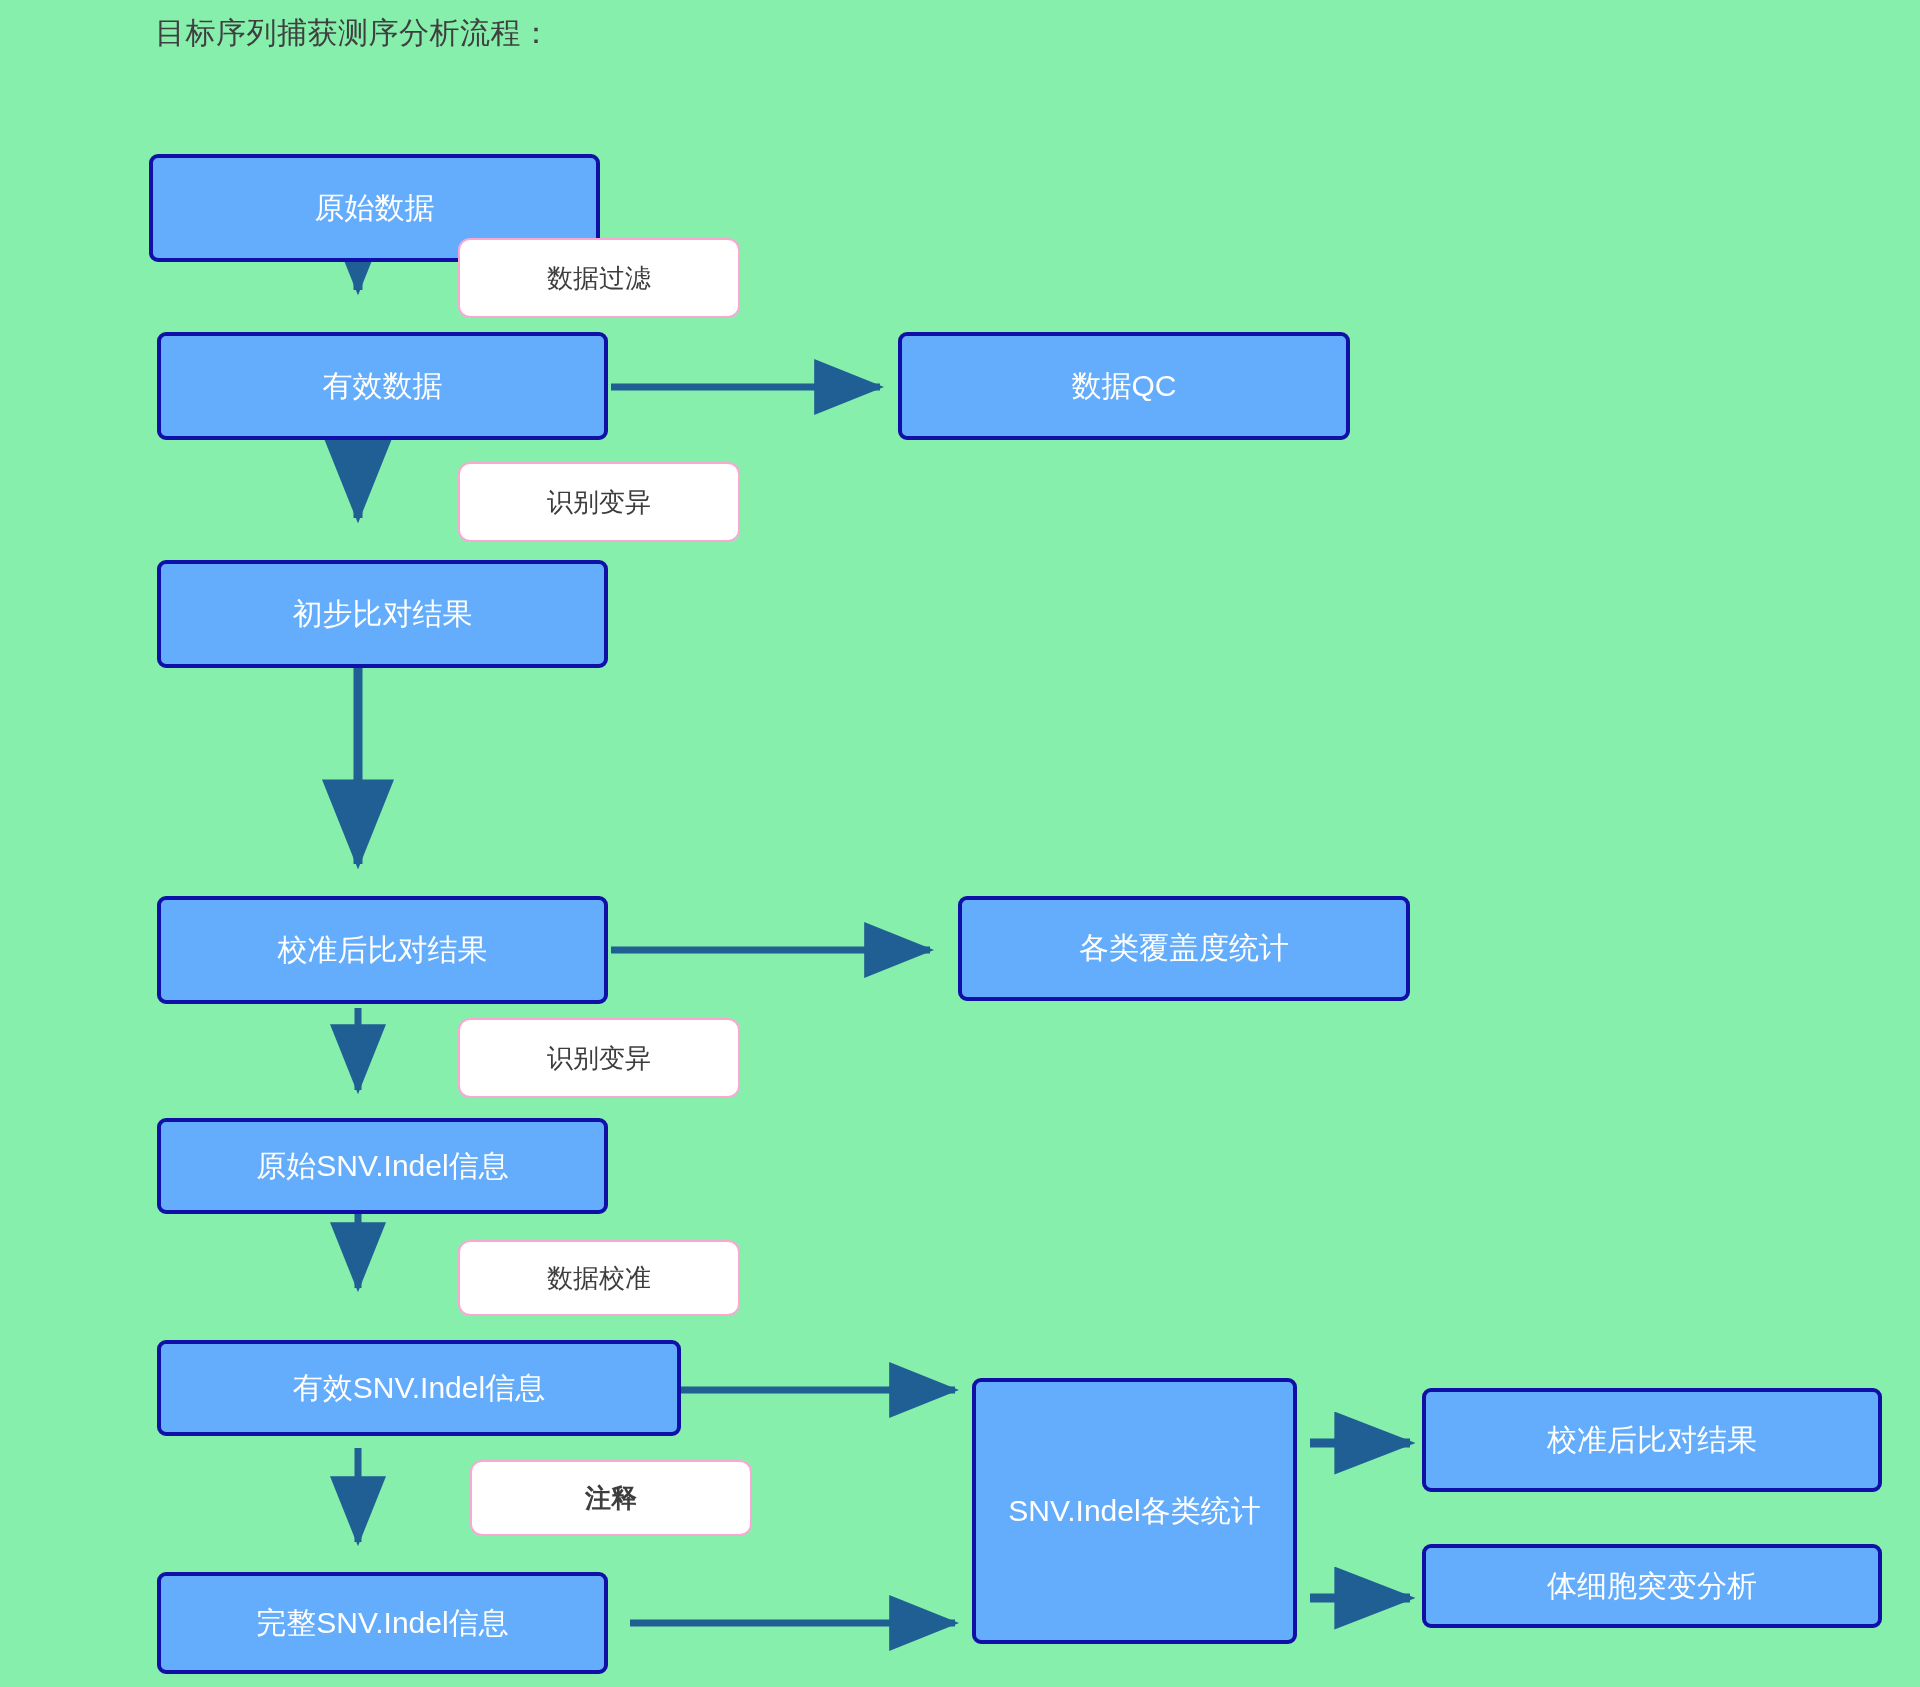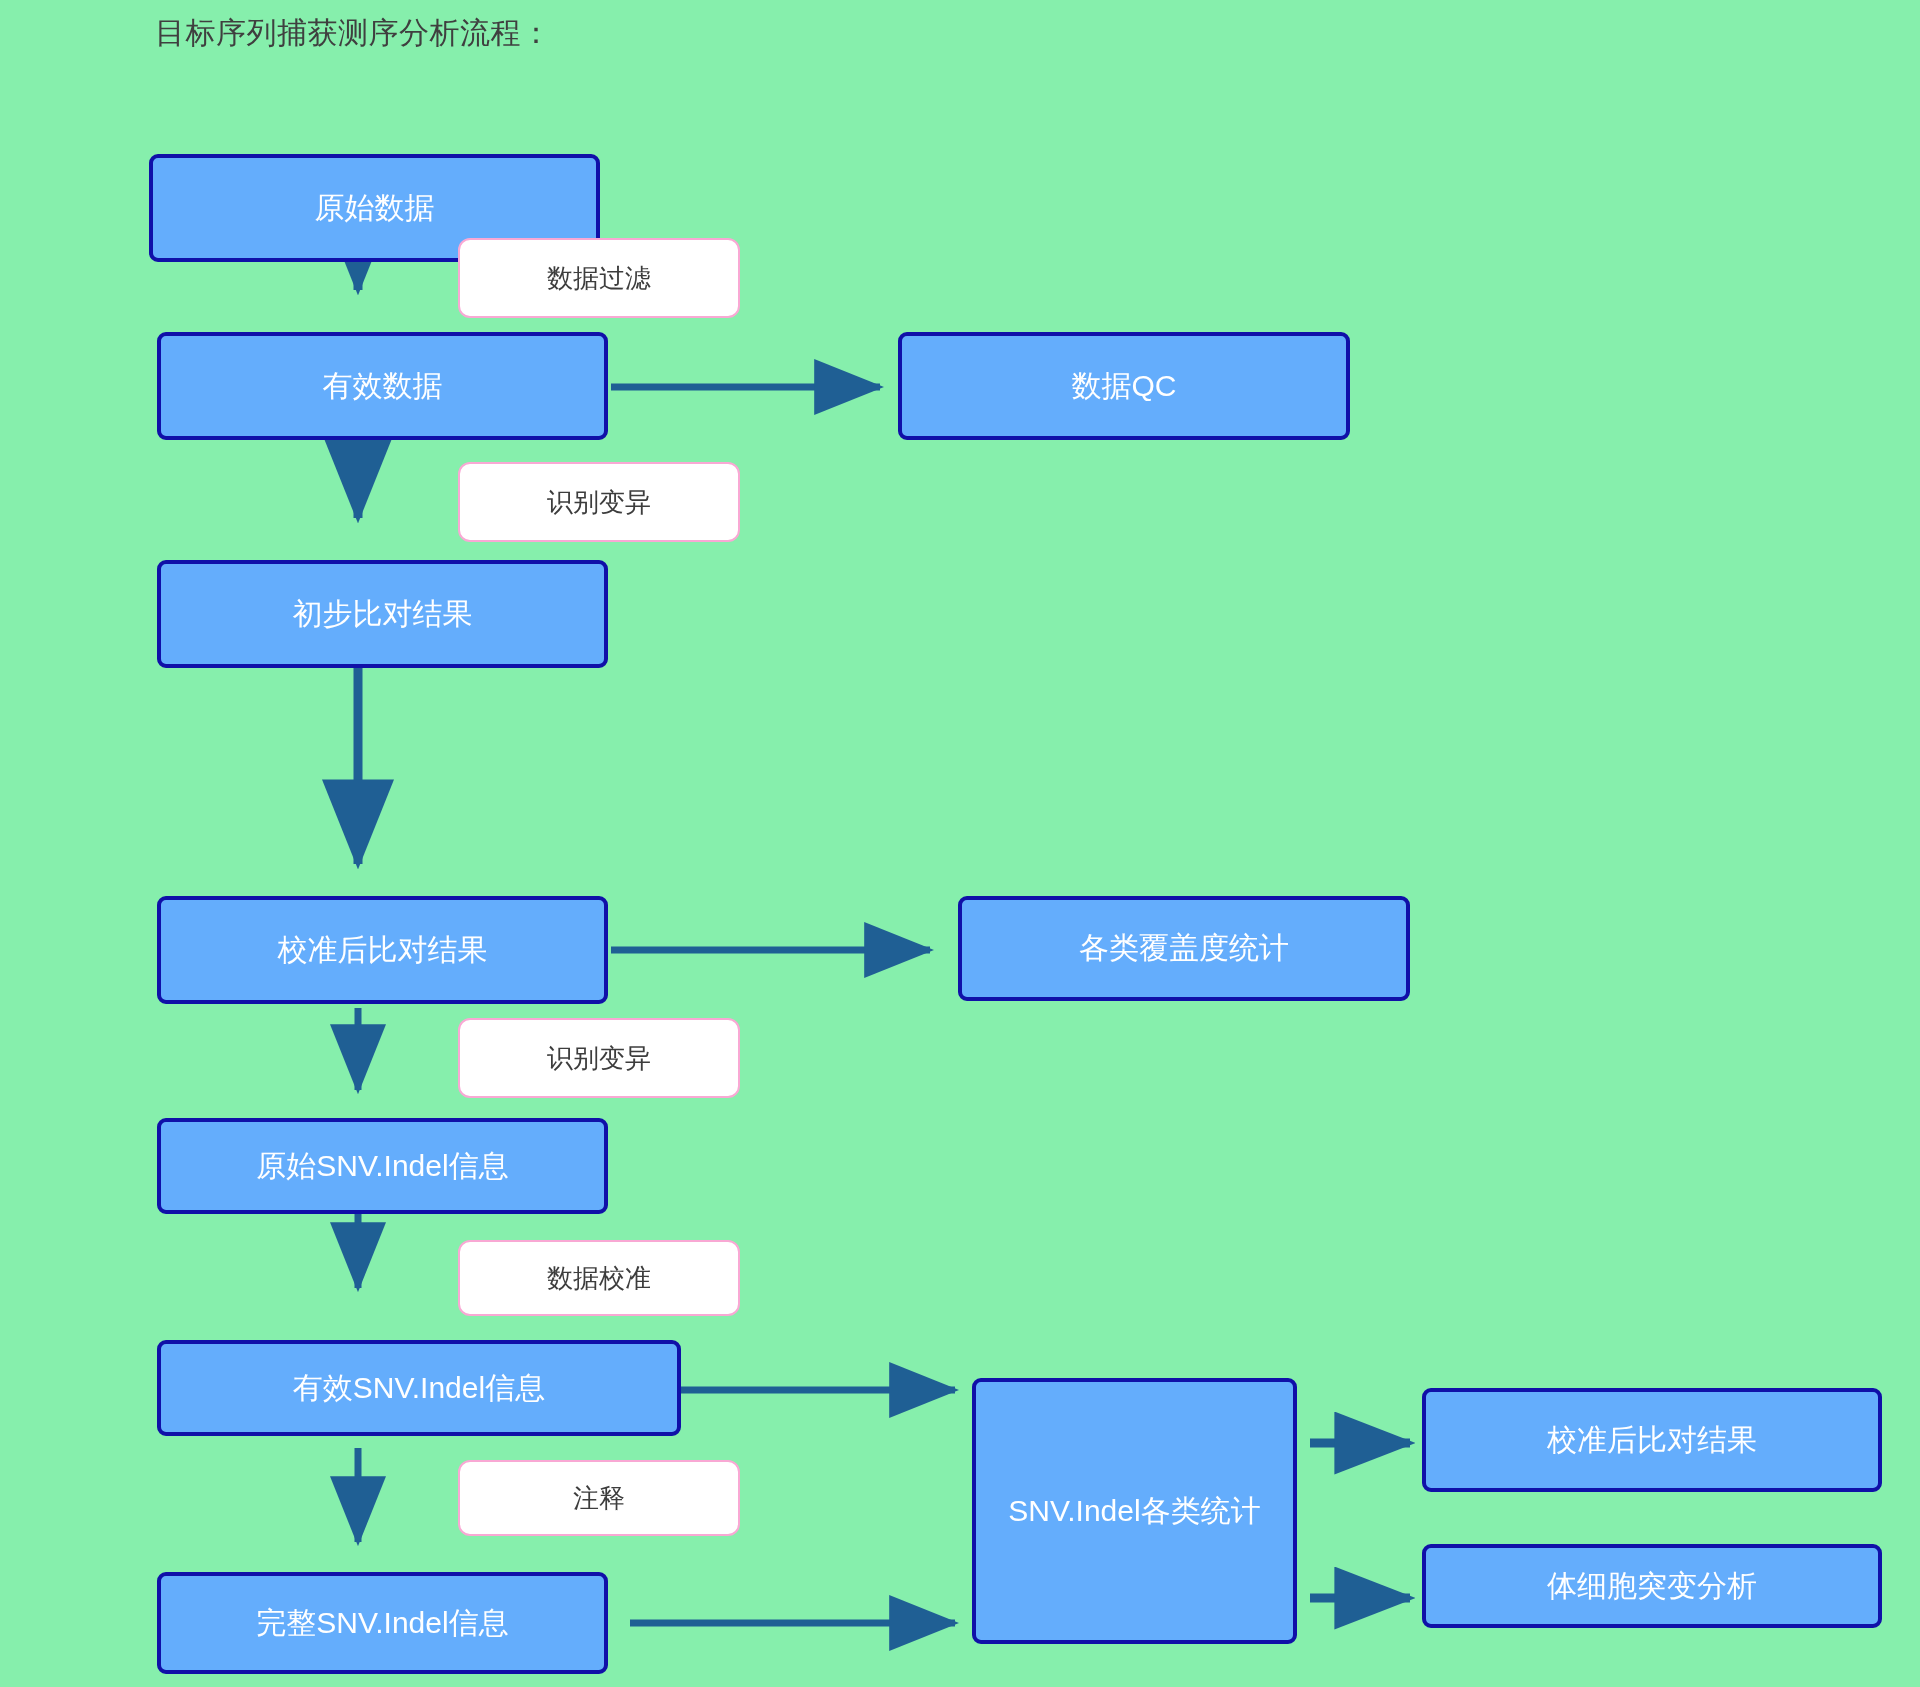--- a/index.html
+++ b/index.html
@@ -164,21 +164,21 @@
   <div class="node" style="left:958px;top:896px;width:452px;height:105px;">各类覆盖度统计</div>
 
   <div class="caption" style="left:458px;top:1018px;width:282px;height:80px;">识别变异</div>
 
   <div class="node" style="left:157px;top:1118px;width:451px;height:96px;">原始SNV.Indel信息</div>
 
   <div class="caption" style="left:458px;top:1240px;width:282px;height:76px;">数据校准</div>
 
   <div class="node" style="left:157px;top:1340px;width:524px;height:96px;">有效SNV.Indel信息</div>
 
-  <div class="caption" style="left:458px;top:1460px;width:282px;height:76px;">注释</div>
+  <div class="caption" style="left:470px;top:1460px;width:282px;height:76px;font-weight:bold;">注释</div>
 
   <div class="node" style="left:157px;top:1572px;width:451px;height:102px;">完整SNV.Indel信息</div>
 
   <div class="node" style="left:972px;top:1378px;width:325px;height:266px; font-size:30px;">SNV.Indel各类统计</div>
 
   <div class="node" style="left:1422px;top:1388px;width:460px;height:104px;">校准后比对结果</div>
 
   <div class="node" style="left:1422px;top:1544px;width:460px;height:84px;">体细胞突变分析</div>
 
 </div>

